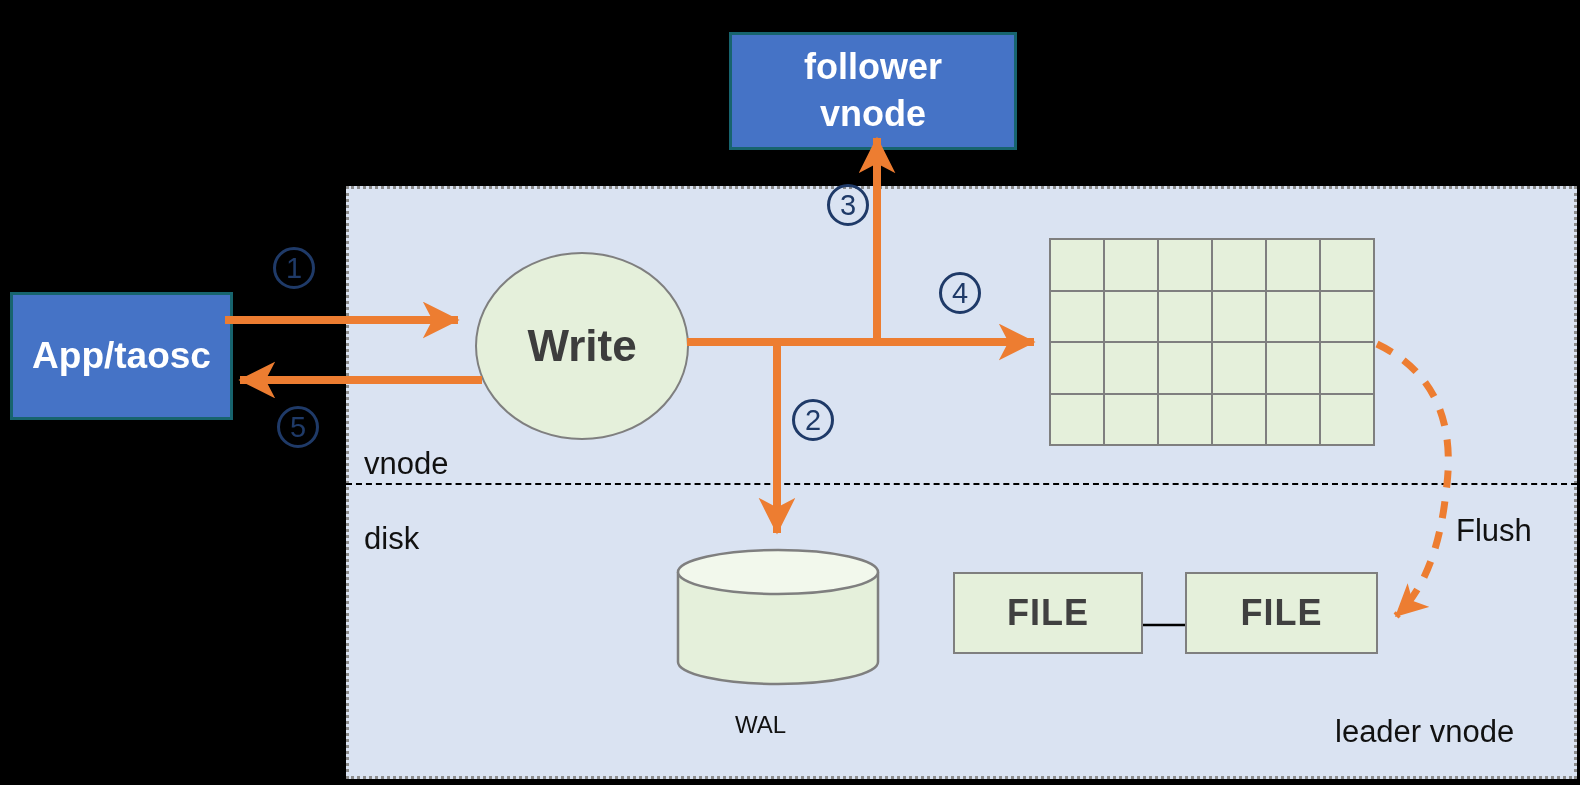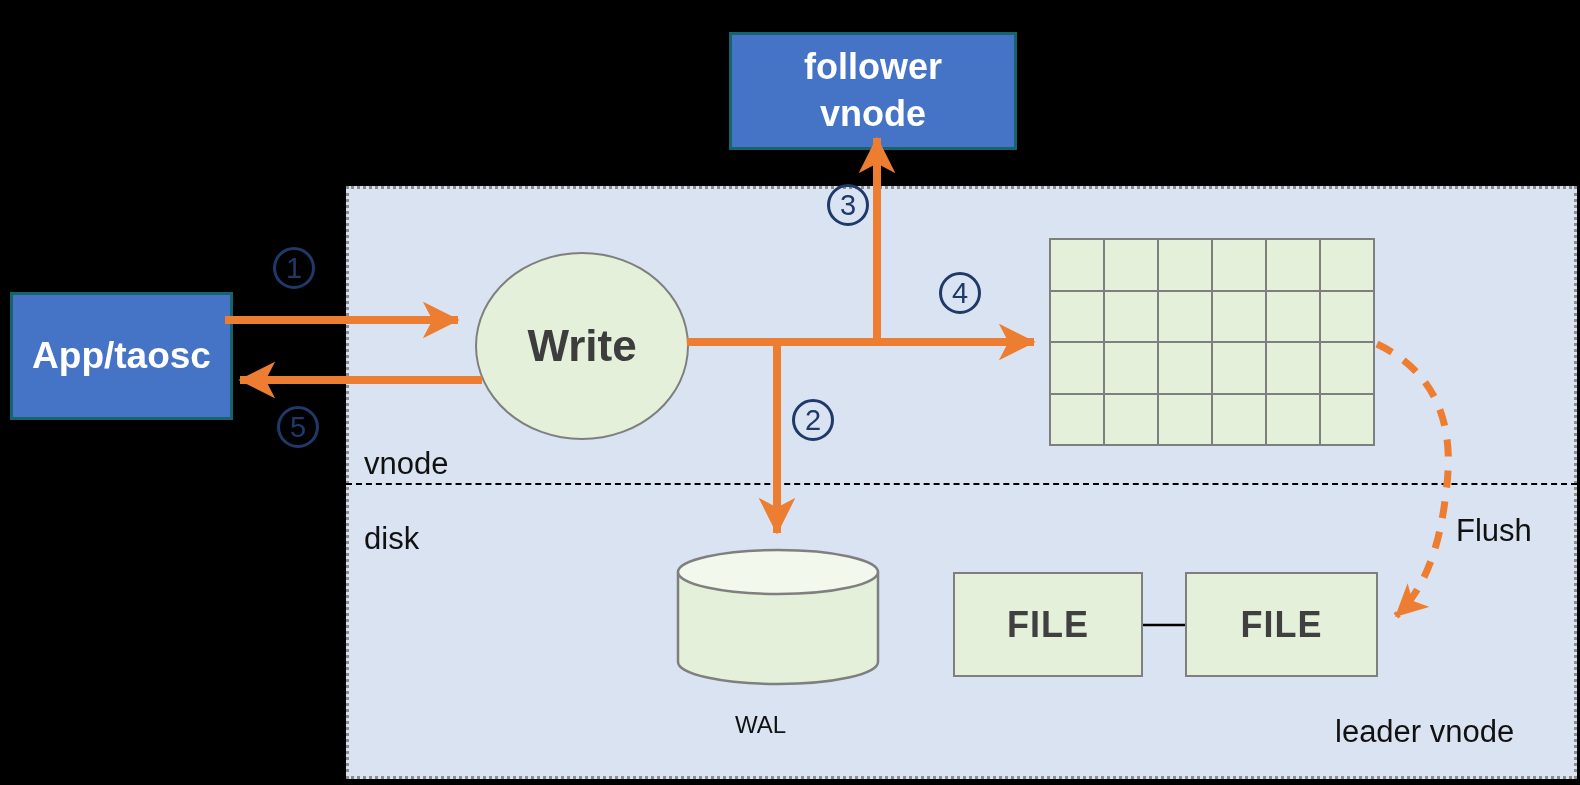--- a/index.html
+++ b/index.html
@@ -32,21 +32,21 @@
 
   .write-ellipse{position:absolute;left:475px;top:252px;width:214px;height:188px;
     background:var(--green-fill);border:2.5px solid var(--green-border);border-radius:50%;
     display:flex;align-items:center;justify-content:center;
     font-size:44px;font-weight:bold;color:#3d3d3d;}
 
   .memtable{position:absolute;left:1049px;top:238px;width:326px;height:208px;
     display:grid;gap:2px;background:var(--green-border);border:2px solid var(--green-border);}
   .memtable .cell{background:var(--green-fill);}
 
-  .file-box{position:absolute;top:572px;height:105px;background:var(--green-fill);
+  .file-box{position:absolute;top:572px;height:82px;background:var(--green-fill);
     border:2.5px solid var(--green-border);display:flex;align-items:center;justify-content:center;
     font-size:36px;font-weight:bold;color:#404040;letter-spacing:1px;}
   .file-left{left:953px;width:190px;}
   .file-right{left:1185px;width:193px;}
 
   .divider{position:absolute;left:346px;top:483px;width:1231px;height:0;
     border-top:2.5px dashed #000;}
 
   .lbl{position:absolute;color:var(--label-text);font-size:31px;white-space:nowrap;}
   .lbl-memory{left:364px;top:446px;}

